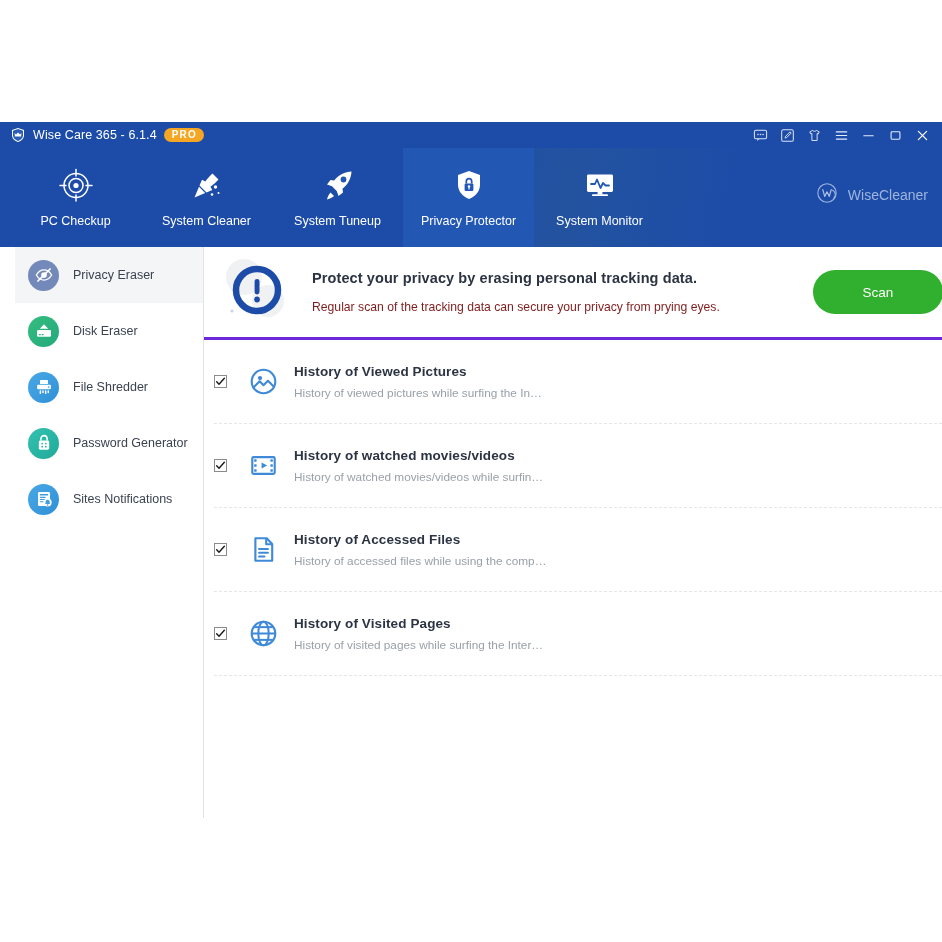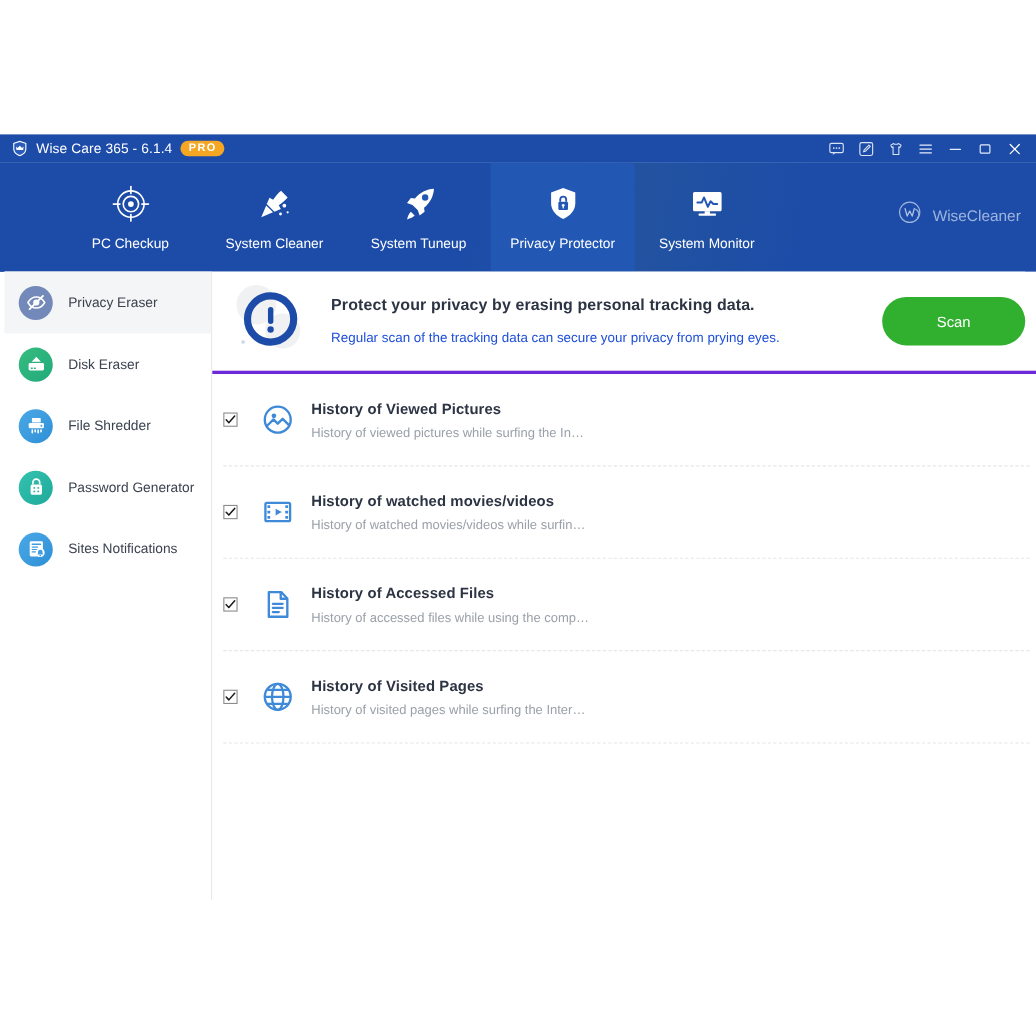--- a/index.html
+++ b/index.html
@@ -47,21 +47,21 @@
   }
   .tb-btn svg { display: block; }
 
   
   #navbar {
     position: absolute; left: 0; top: 26px;
     width: 942px; height: 99px;
     background: #1c4ca8;
     background-image: linear-gradient(100deg, #1c4ca8 0%, #1c4ca8 45%, #23539f 60%, #1c4ca8 78%, #1c4ca8 100%);
   }
-  #nav-tabs { display: flex; height: 99px; padding-left: 10px; margin-left: 43px; }
+  #nav-tabs { display: flex; height: 99px; padding-left: 10px; }
   .nav-tab {
     width: 131px; height: 99px;
     display: flex; flex-direction: column;
     align-items: center; justify-content: flex-start;
     padding-top: 18px;
     cursor: default;
     position: relative;
   }
   .nav-tab.active { background: #2257b4; }
   .nav-tab .nav-ico { height: 38px; display: flex; align-items: center; justify-content: center; }
@@ -71,21 +71,21 @@
   }
   #brand {
     position: absolute; right: 14px; top: 33px;
     display: flex; align-items: center; gap: 8px;
     opacity: .72;
   }
   #brand-name { color: #cfdcf2; font-size: 14px; }
 
   
   #body-area {
-    position: absolute; left: 4px; top: 125px;
+    position: absolute; left: 15px; top: 125px;
     width: 928px; height: 571px;
     background: #ffffff;
   }
 
   
   #sidebar {
     position: absolute; left: 0; top: 0;
     width: 189px; height: 571px;
     background: #ffffff;
     border-right: 1px solid #e3e3e3;
@@ -117,21 +117,21 @@
   }
   #banner-icon-wrap {
     position: relative; width: 86px; height: 86px; margin-left: 10px; flex: 0 0 auto;
   }
   #banner-icon-wrap svg { position: absolute; left: 0; top: 0; }
   #banner-text { margin-left: 12px; flex: 1 1 auto; }
   #banner-title {
     font-size: 14.5px; font-weight: bold; color: #2c3443; letter-spacing: .1px;
   }
   #banner-sub {
-    font-size: 12.2px; color: #1d4ed8; margin-top: 14px;
+    font-size: 12.2px; color: #7f1d1d; margin-top: 14px;
   }
   #scan-button {
     width: 130px; height: 44px; border-radius: 22px;
     background: #31af2e; color: #ffffff;
     border: none; font-size: 13.5px;
     font-family: "Liberation Sans", sans-serif;
     margin-right: 14px; cursor: pointer; flex: 0 0 auto;
   }
 
   #item-list { padding: 0; }

